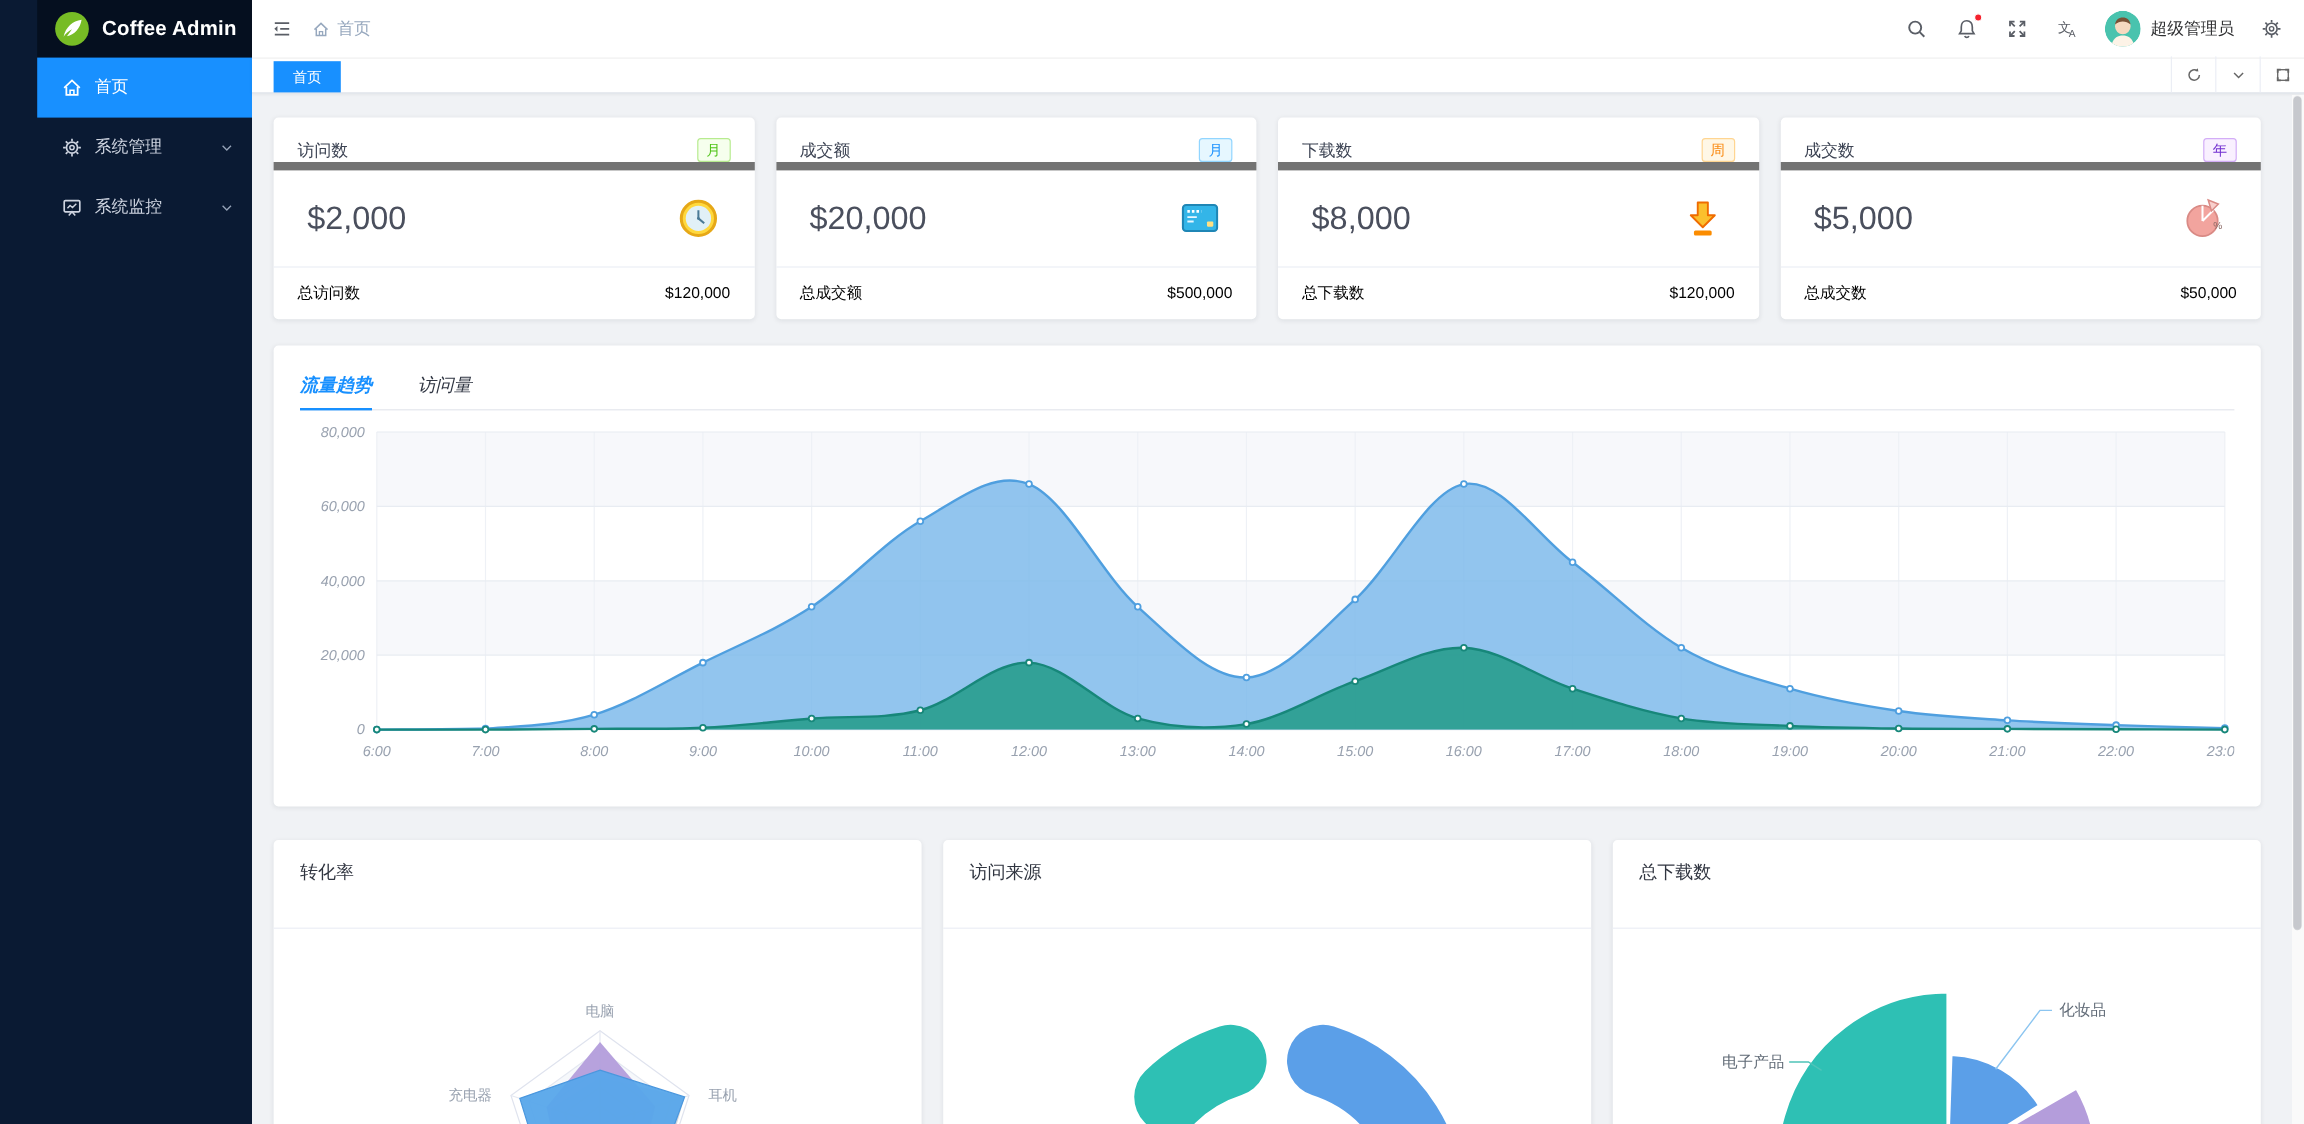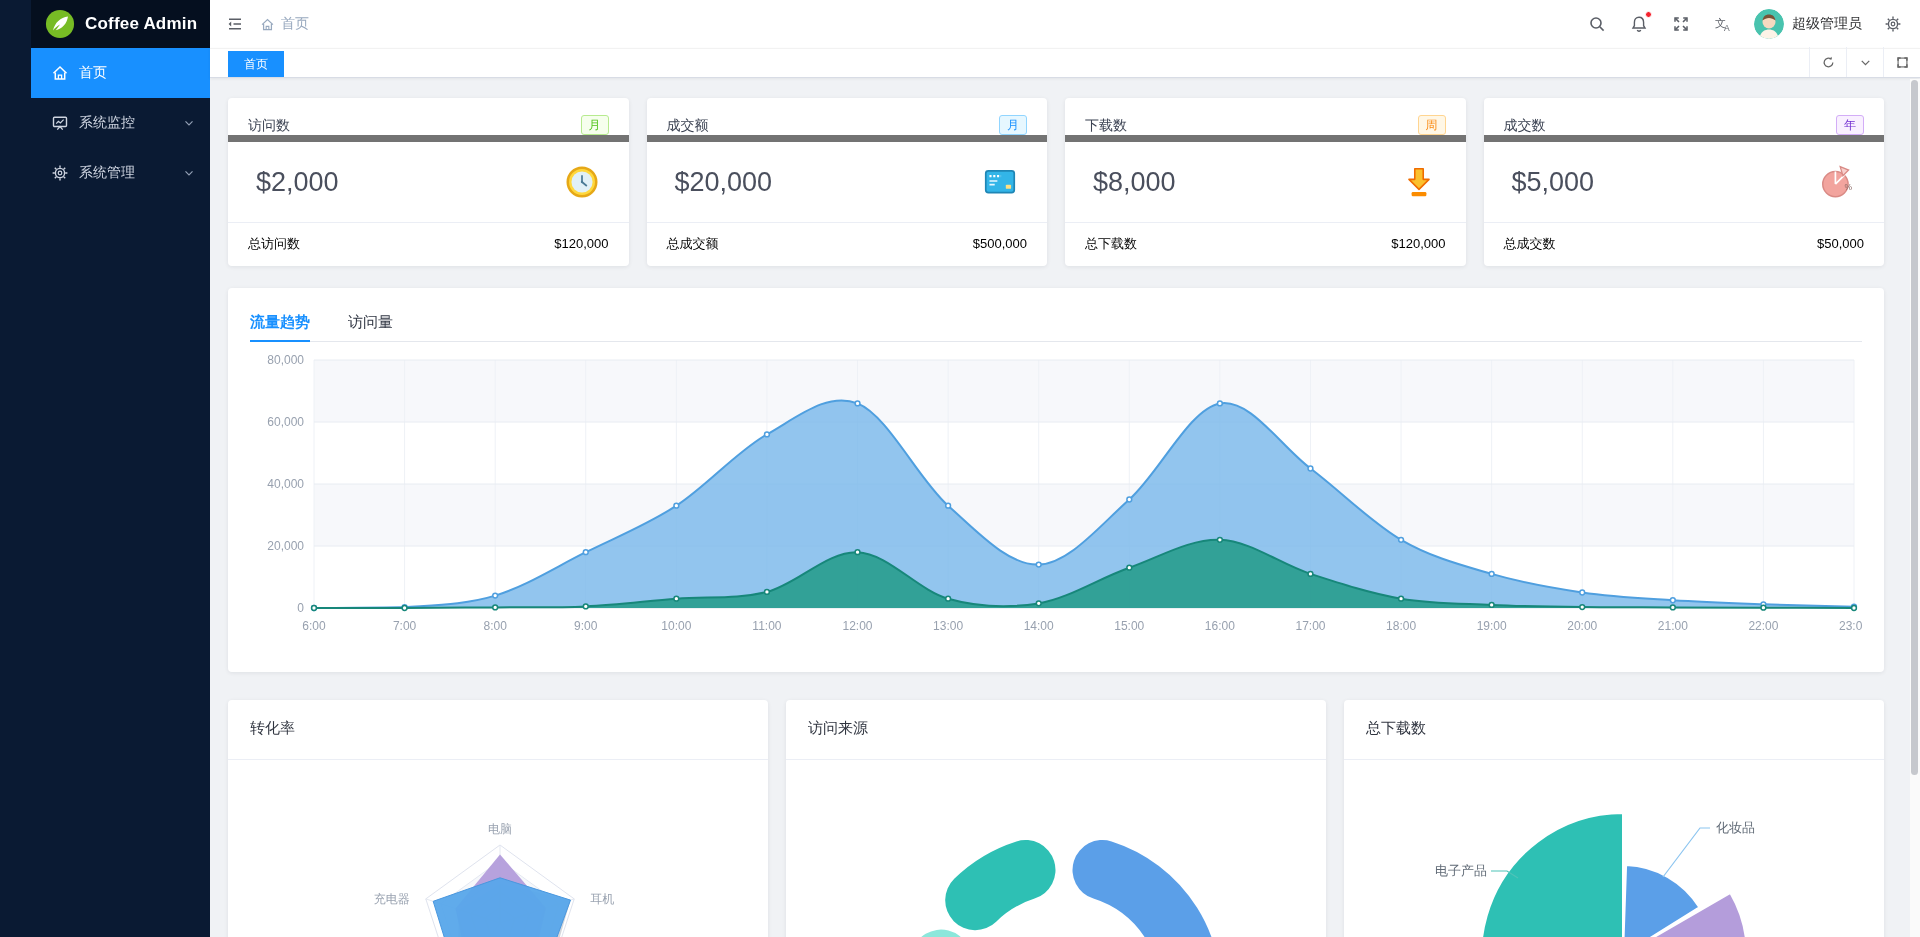--- a/index.html
+++ b/index.html
@@ -51,30 +51,30 @@
   .badge-green  { color:#52c41a; background:#f6ffed; border-color:#b7eb8f; }
   .badge-blue   { color:#1890ff; background:#e6f7ff; border-color:#91d5ff; }
   .badge-orange { color:#fa8c16; background:#fff7e6; border-color:#ffd591; }
   .badge-purple { color:#722ed1; background:#f9f0ff; border-color:#d3adf7; }
   .stat-body { height:80px; padding:0 28px; display:flex; align-items:center; justify-content:space-between; }
   .stat-value { font-size:27px; color:#4a4f5d; }
   .stat-icon svg { width:38px; height:38px; }
   .stat-ft { height:42px; padding:0 20px; border-top:1px solid #ebeef5; display:flex; align-items:center; justify-content:space-between; font-size:13px; color:#000000; }
 
   
-  .trend-card { margin-top:22px; height:384px; padding:14px 22px 0; }
+  .trend-card { margin-top:22px; height:384px; padding:14px 22px 0;font-style:italic; }
   .trend-tabs { display:flex; gap:38px; border-bottom:1px solid #e4e7ed; height:40px; }
   .trend-tab { font-size:15px; color:#2f3542; line-height:39px; position:relative; cursor:pointer; }
   .trend-tab.active { color:#1890ff; font-weight:bold; }
   .trend-tab.active::after { content:""; position:absolute; left:0; right:0; bottom:-1px; height:2px; background:#1890ff; }
 
   
   .bottom-row { display:grid; grid-template-columns:repeat(3,1fr); gap:18px; margin-top:28px; }
   .bottom-card { height:380px; }
-  .bc-hd { height:60px; line-height:56px; padding:0 22px; border-bottom:1px solid #ebeef5; font-size:15px; color:#303540; }
+  .bc-hd { height:74px; line-height:56px; padding:0 22px; border-bottom:1px solid #ebeef5; font-size:15px; color:#303540; }
 
   
   .sb-track { position:fixed; top:79px; right:0; width:10px; height:858px; background:#fafafa; }
   .sb-thumb { position:fixed; top:80px; right:2px; width:7px; height:695px; background:#c6c8cd; border-radius:4px; cursor:pointer; }
 
   .chart-text { fill:#98a1af; font-size:12px; font-family:"Liberation Sans","DejaVu Sans",sans-serif; }
   .pie-label { fill:#606a76; font-size:13px; font-family:"Liberation Sans","DejaVu Sans",sans-serif; }
 </style>
 </head>
 <body>
@@ -97,42 +97,42 @@
             <path d="M4.3 8.4V15h9.4V8.4" fill="none" stroke="currentColor" stroke-width="1.5"></path>
             <path d="M7.4 15v-3.8h3.2V15" fill="none" stroke="currentColor" stroke-width="1.3"></path>
           </svg>
         </span>
         <span>首页</span>
         <span class="spacer"></span>
       </div>
       <div class="menu-item">
         <span class="mi-icon">
           <svg viewBox="0 0 18 18">
+            <circle cx="9" cy="9" r="4.6" fill="none" stroke="currentColor" stroke-width="1.4"></circle>
+            <circle cx="9" cy="9" r="1.8" fill="none" stroke="currentColor" stroke-width="1.2"></circle>
+            <path d="M9 1.6v2.2M9 14.2v2.2M1.6 9h2.2M14.2 9h2.2M3.8 3.8l1.5 1.5M12.7 12.7l1.5 1.5M14.2 3.8l-1.5 1.5M5.3 12.7l-1.5 1.5" stroke="currentColor" stroke-width="1.4"></path>
+          </svg>
+        </span>
+        <span>系统管理</span>
+        <span class="spacer"></span>
+        <span class="chev">
+          <svg viewBox="0 0 18 18">
+            <path d="M4.5 7l4.5 4.5L13.5 7" fill="none" stroke="currentColor" stroke-width="1.5"></path>
+          </svg>
+        </span>
+      </div>
+      <div class="menu-item">
+        <span class="mi-icon">
+          <svg viewBox="0 0 18 18">
             <rect x="2.5" y="3.2" width="13" height="9.3" rx="1" fill="none" stroke="currentColor" stroke-width="1.4"></rect>
             <path d="M6.3 15.6 9 12.5l2.7 3.1" fill="none" stroke="currentColor" stroke-width="1.3"></path>
             <path d="M5.2 9.6l2.2-2.3 2 1.6 3.2-3.2" fill="none" stroke="currentColor" stroke-width="1.2"></path>
           </svg>
         </span>
         <span>系统监控</span>
-        <span class="spacer"></span>
-        <span class="chev">
-          <svg viewBox="0 0 18 18">
-            <path d="M4.5 7l4.5 4.5L13.5 7" fill="none" stroke="currentColor" stroke-width="1.5"></path>
-          </svg>
-        </span>
-      </div>
-      <div class="menu-item">
-        <span class="mi-icon">
-          <svg viewBox="0 0 18 18">
-            <circle cx="9" cy="9" r="4.6" fill="none" stroke="currentColor" stroke-width="1.4"></circle>
-            <circle cx="9" cy="9" r="1.8" fill="none" stroke="currentColor" stroke-width="1.2"></circle>
-            <path d="M9 1.6v2.2M9 14.2v2.2M1.6 9h2.2M14.2 9h2.2M3.8 3.8l1.5 1.5M12.7 12.7l1.5 1.5M14.2 3.8l-1.5 1.5M5.3 12.7l-1.5 1.5" stroke="currentColor" stroke-width="1.4"></path>
-          </svg>
-        </span>
-        <span>系统管理</span>
         <span class="spacer"></span>
         <span class="chev">
           <svg viewBox="0 0 18 18">
             <path d="M4.5 7l4.5 4.5L13.5 7" fill="none" stroke="currentColor" stroke-width="1.5"></path>
           </svg>
         </span>
       </div>
     </nav>
 </aside>
 

